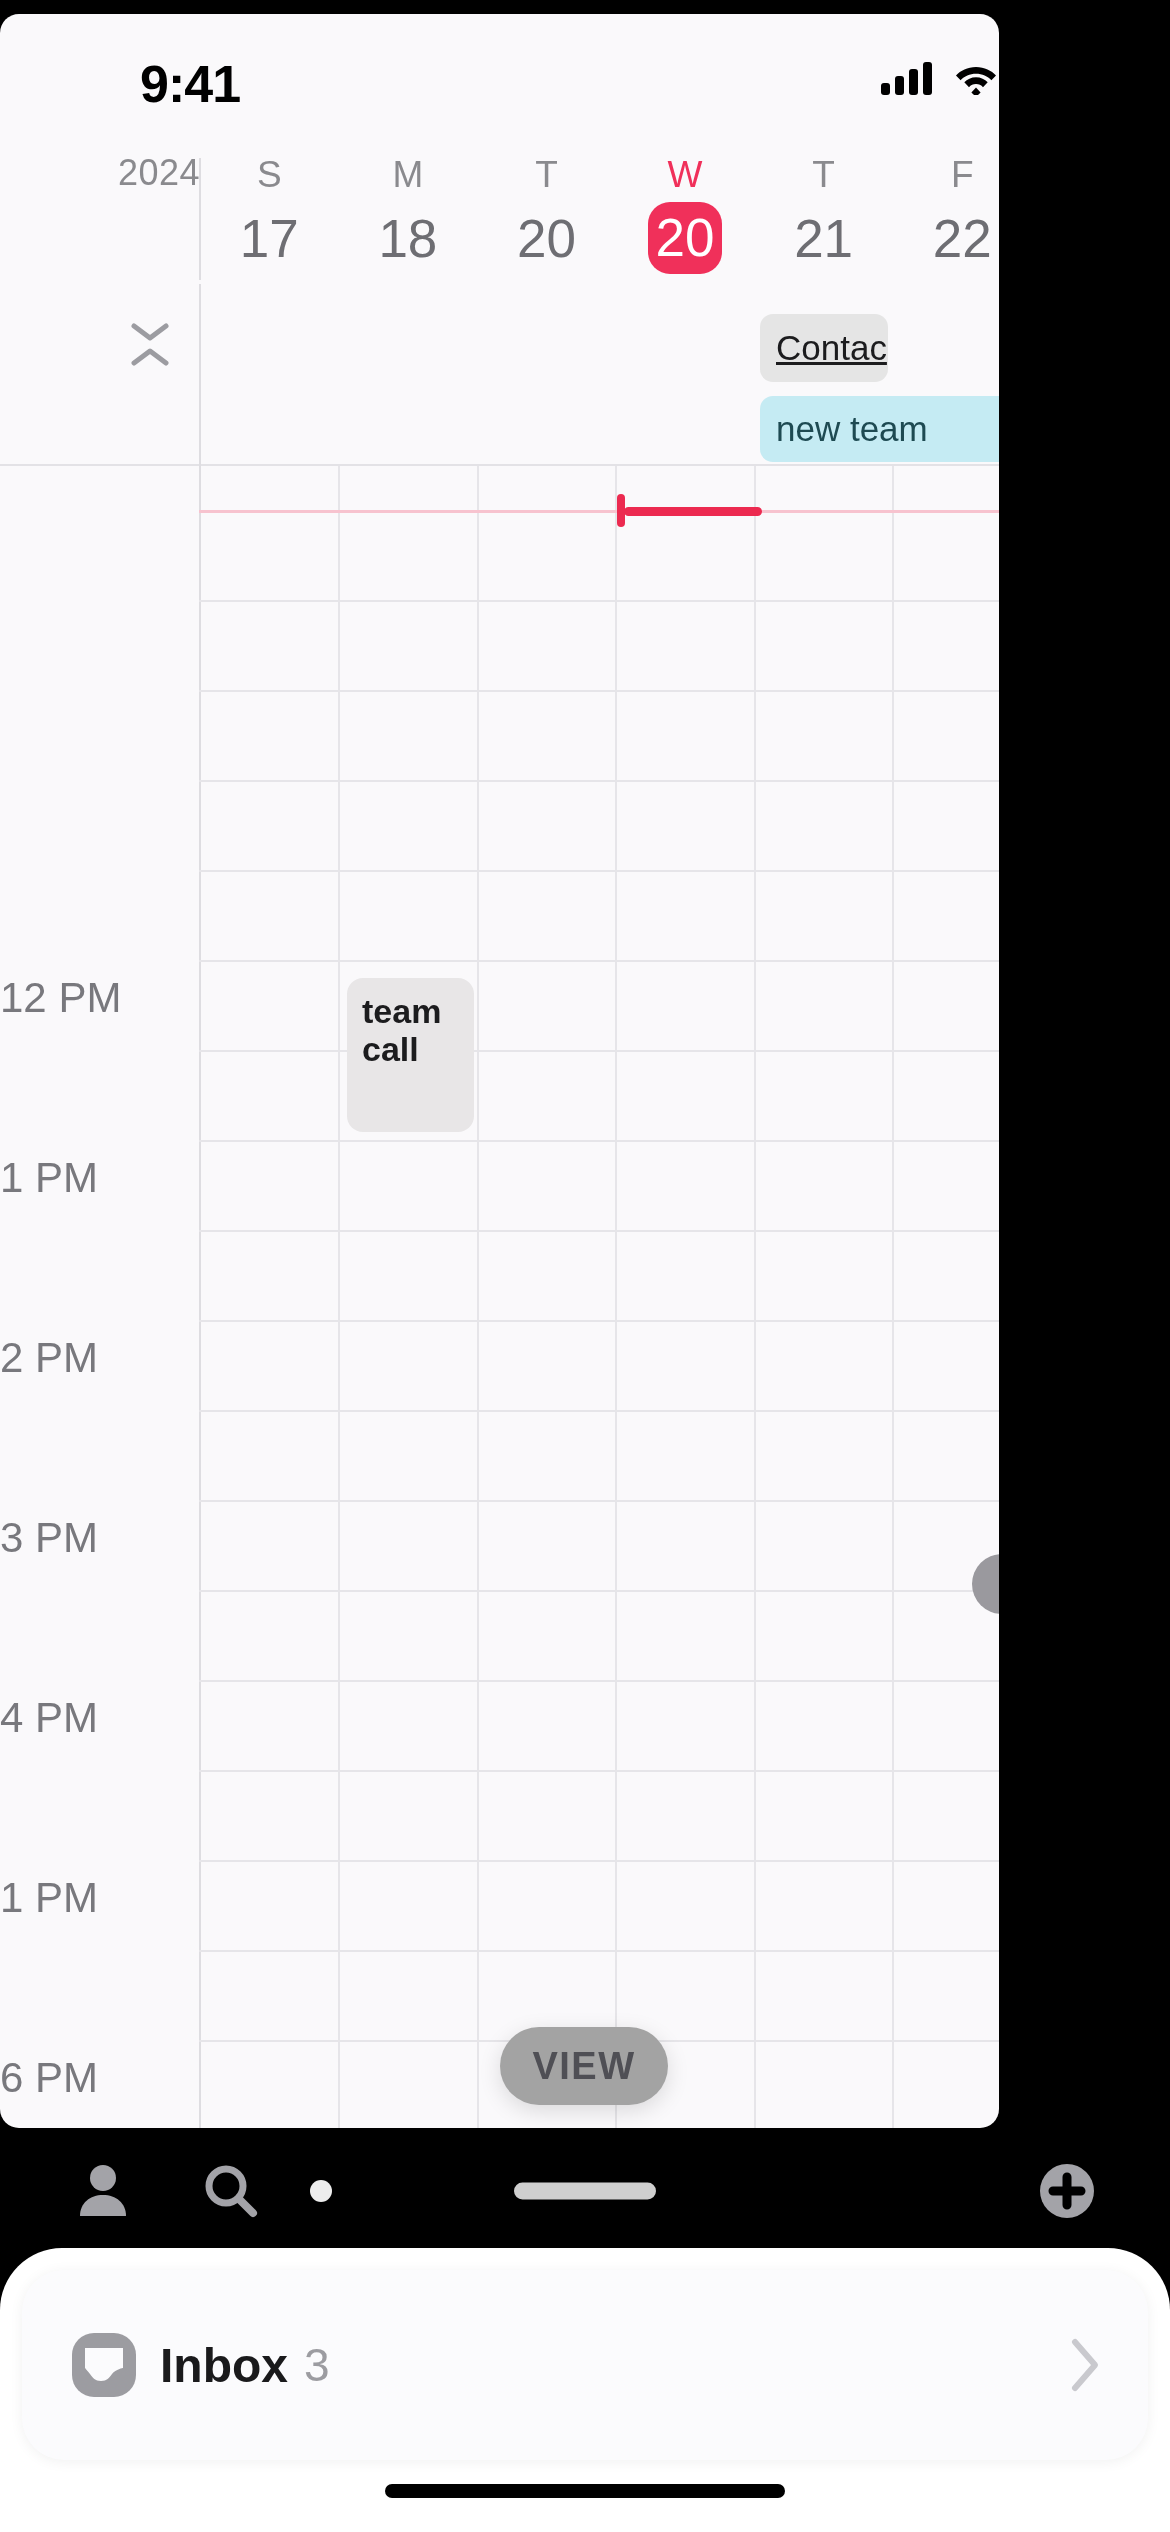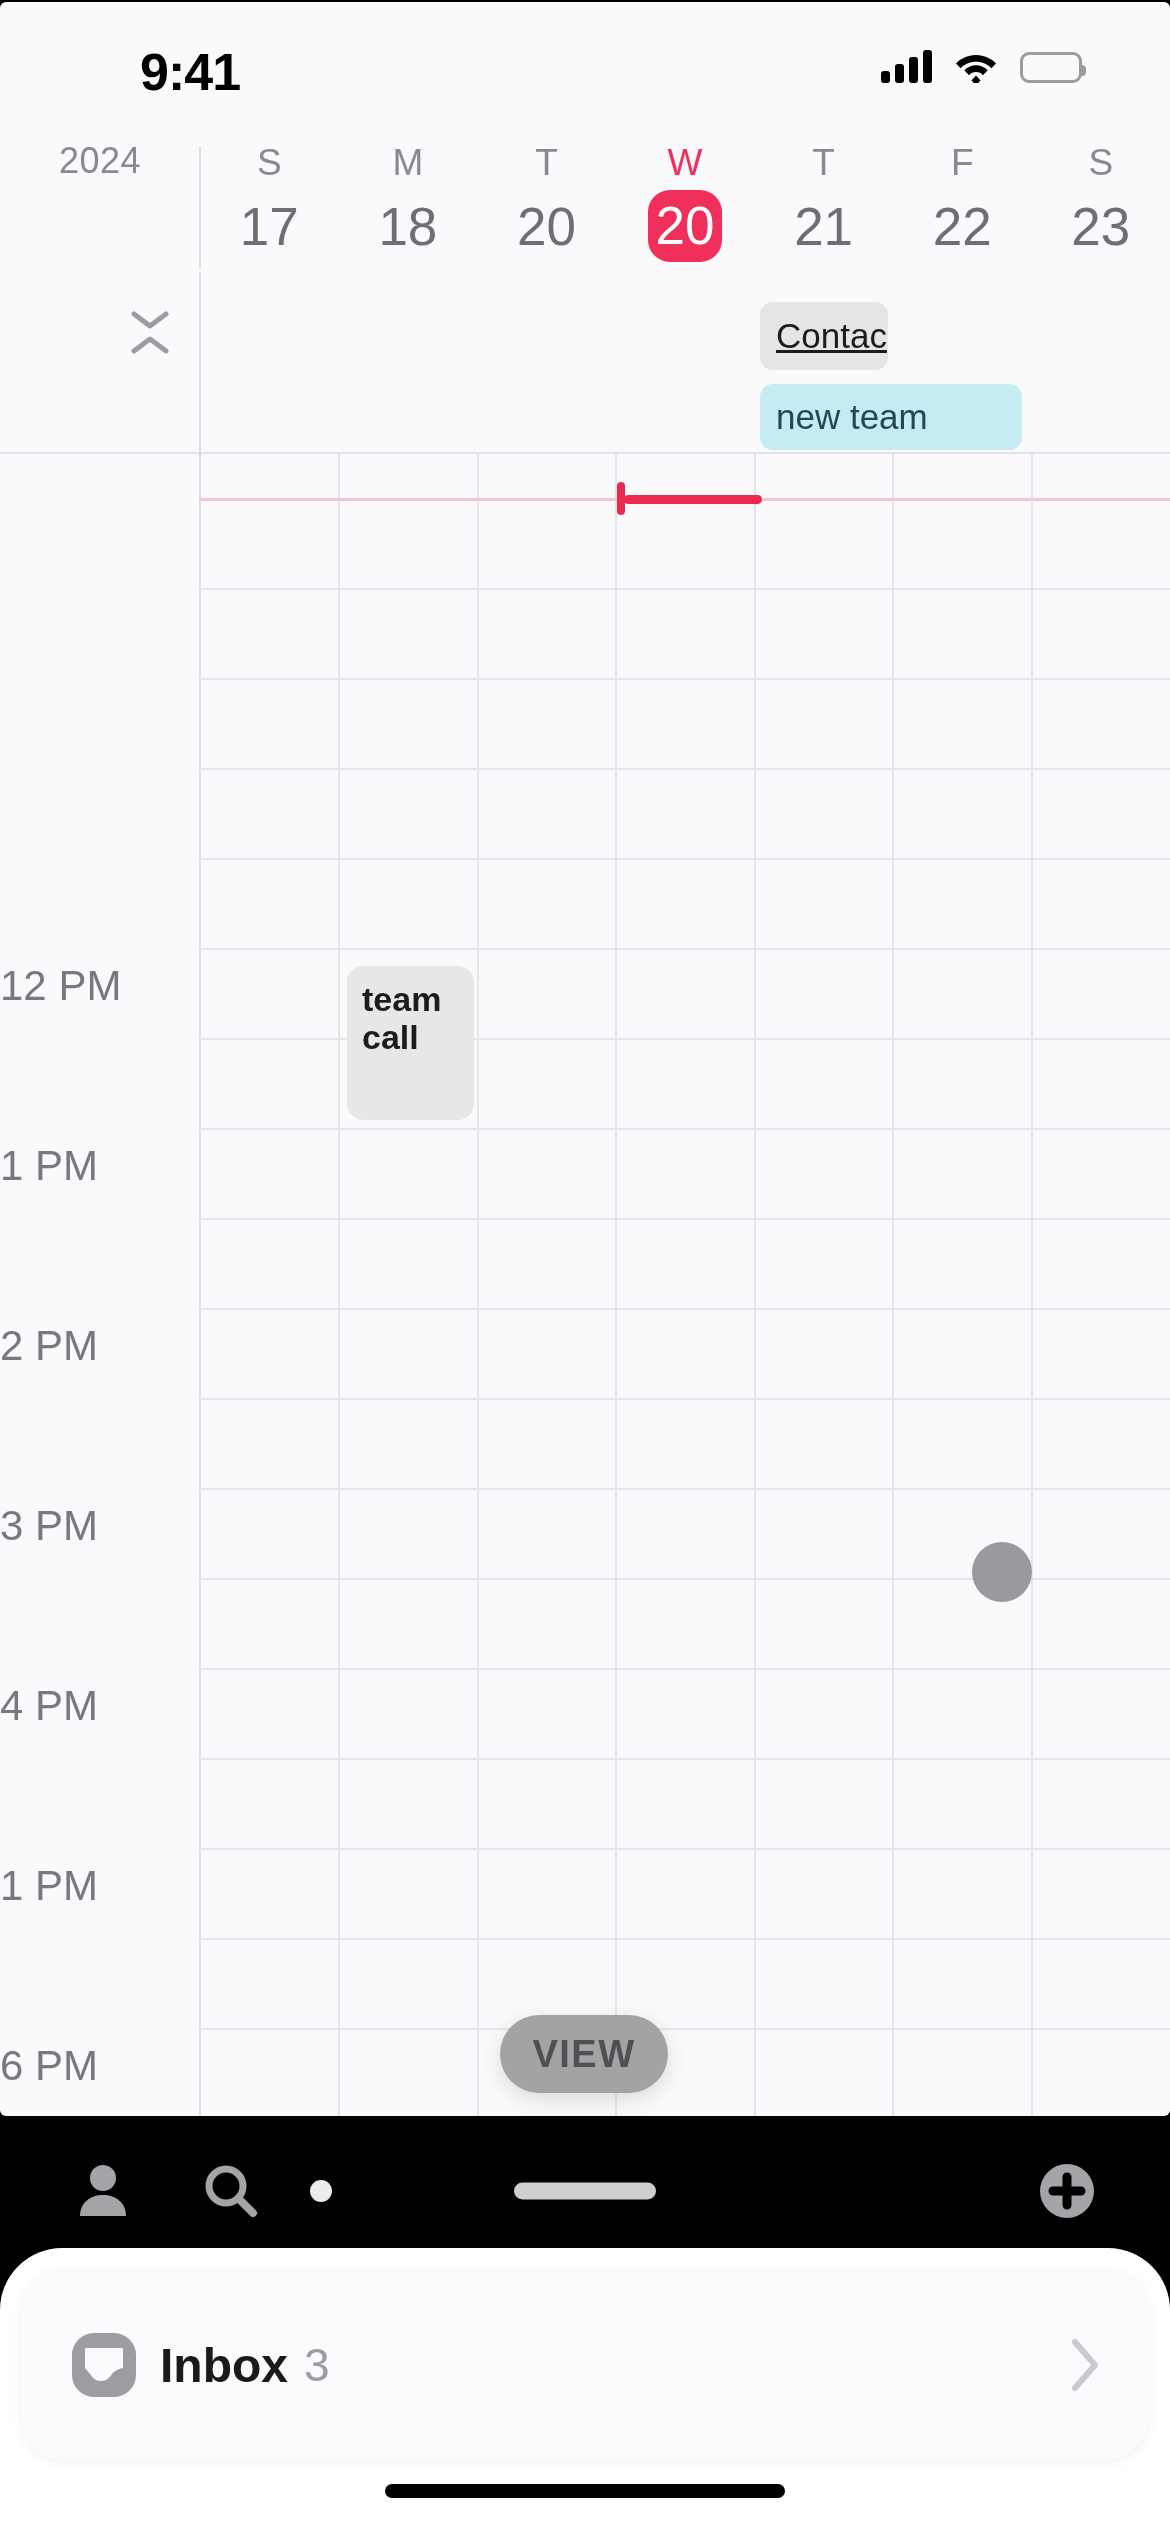--- a/index.html
+++ b/index.html
@@ -11,24 +11,24 @@
   }
   #phone{
     position:relative;
     width:1170px; height:2532px;
     background:#000;
   }
 
   
   #sheet{
     position:absolute;
-    left:0; top:2px;
-    width:1170px; height:2114px;
+    left:0; top:14px;
+    width:999px; height:2114px;
     background:#FAF9FB;
-    border-radius:6px;
+    border-radius:19px;
     overflow:hidden;
   }
 
   
   #statusbar{
     position:absolute; left:0; top:0;
     width:1170px; height:118px;
   }
   #clock{
     position:absolute; left:140px; top:40px;
@@ -58,21 +58,21 @@
   }
 
   
   #weekhead{
     position:absolute; left:0; top:118px;
     width:1170px; height:152px;
   }
   .month-block{
     position:absolute; left:0; top:0;
     width:200px; height:152px;
-    text-align:center;
+    text-align:right;
   }
   .month-year{
     margin-top:20px;
     font-size:36px; color:#8A8A8E; letter-spacing:0.5px;
   }
   .month-name{
     margin-top:10px;
     font-size:54px; color:#6E6E73;
   }
   #head-divider{

